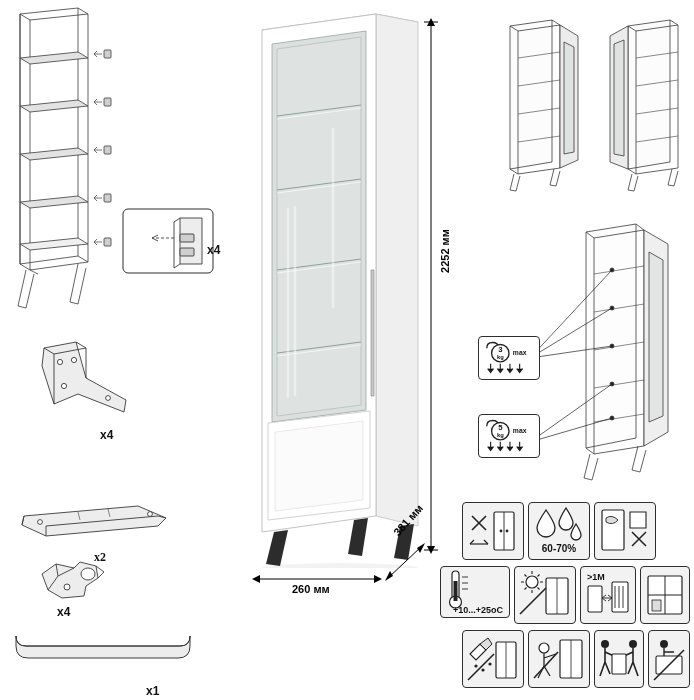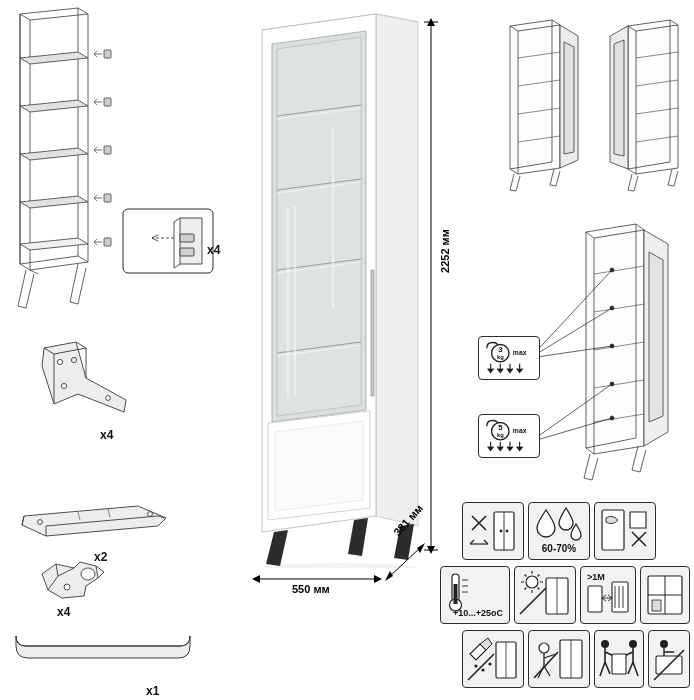--- a/index.html
+++ b/index.html
@@ -124,21 +124,21 @@
     <g class="hl" stroke-width="0.9">
       <path d="M6 18 L120 8 L148 20 L140 28 L28 38 L4 27 Z" fill="#ededed"></path>
       <path d="M28 38 L28 28 L140 18 L148 20"></path>
       <path d="M4 27 L6 18"></path>
       <circle cx="22" cy="24" r="2.4" fill="#fff"></circle>
       <circle cx="132" cy="16" r="2.4" fill="#fff"></circle>
       <path d="M60 14 l2 8 M90 11 l2 8" stroke-width="0.6"></path>
     </g>
   </svg>
 </div>
-<div class="abs lbl" style="left:94px; top:550px;">x2</div>
+<div class="abs lbl" style="left:94px; top:550px;font-family:Liberation Serif, serif;">x2</div>
 
 <div class="abs" style="left:34px; top:556px; width:86px; height:52px;">
   <svg width="86" height="52" viewBox="0 0 86 52">
     <g class="hl" stroke-width="0.9">
       <path d="M8 18 L22 8 L40 12 L46 6 L62 10 L64 22 L52 30 L50 40 L28 42 L14 34 Z" fill="#ededed"></path>
       <path d="M22 8 L24 20 L40 12"></path>
       <path d="M24 20 L14 34"></path>
       <ellipse cx="54" cy="18" rx="7" ry="6" fill="#fff"></ellipse>
       <circle cx="33" cy="31" r="3" fill="#fff"></circle>
       <path d="M62 10 L70 16 L64 22"></path>
@@ -212,21 +212,21 @@
 </div>
 <div class="abs dim-text vert" style="left:415px; top:245px; width:60px; text-align:center;">2252 мм</div>
 
 <div class="abs" style="left:250px; top:572px; width:134px; height:14px;">
   <svg width="134" height="14" viewBox="0 0 134 14">
     <line x1="6" y1="7" x2="128" y2="7" stroke="#000" stroke-width="1"></line>
     <path d="M2 7 L10 3 L10 11 Z" fill="#000"></path>
     <path d="M132 7 L124 3 L124 11 Z" fill="#000"></path>
   </svg>
 </div>
-<div class="abs dim-text" style="left:292px; top:583px;">550 мм</div>
+<div class="abs dim-text" style="left:292px; top:583px;">260 мм</div>
 
 <div class="abs" style="left:384px; top:540px; width:44px; height:44px;">
   <svg width="44" height="44" viewBox="0 0 44 44">
     <line x1="4" y1="38" x2="38" y2="6" stroke="#000" stroke-width="1"></line>
     <path d="M1 41 L9 36 L6 31 Z" fill="#000"></path>
     <path d="M41 3 L33 8 L36 13 Z" fill="#000"></path>
   </svg>
 </div>
 <div class="abs dim-text" style="left:391px; top:530px; transform:rotate(-48deg); transform-origin:left top;">381 мм</div>
 
@@ -365,21 +365,21 @@
 
 <div class="icon-box" style="left:594px; top:502px; width:62px; height:58px;">
   <svg width="58" height="54" viewBox="0 0 58 54">
     <rect x="6" y="6" width="22" height="40" rx="1.5" fill="#fff" stroke="#222" stroke-width="1.2"></rect>
     <path d="M10 14 q6 -4 12 2 q-5 6 -12 2 Z" fill="#ddd" stroke="#222" stroke-width="0.9"></path>
     <path d="M34 8 L50 8 L50 24 L34 24 Z" fill="#fff" stroke="#222" stroke-width="1.1"></path>
     <path d="M36 28 L50 42 M36 42 L50 28" stroke="#222" stroke-width="1.5"></path>
   </svg>
 </div>
 
-<div class="icon-box" style="left:440px; top:566px; width:70px; height:58px;">
+<div class="icon-box" style="left:440px; top:566px; width:70px; height:52px;">
   <svg width="66" height="54" viewBox="0 0 66 54">
     <rect x="10" y="6" width="7" height="28" rx="3.5" fill="#fff" stroke="#222" stroke-width="1.2"></rect>
     <circle cx="13.5" cy="37" r="6" fill="#fff" stroke="#222" stroke-width="1.2"></circle>
     <rect x="11.5" y="16" width="4" height="20" fill="#222"></rect>
     <path d="M20 12 L26 12 M20 18 L26 18 M20 24 L26 24" stroke="#222" stroke-width="0.9"></path>
     <text x="36" y="48" font-size="9" font-weight="bold" text-anchor="middle" fill="#111" font-family="Liberation Sans, sans-serif">+10...+25оC</text>
   </svg>
 </div>
 
 <div class="icon-box" style="left:514px; top:566px; width:62px; height:58px;">

